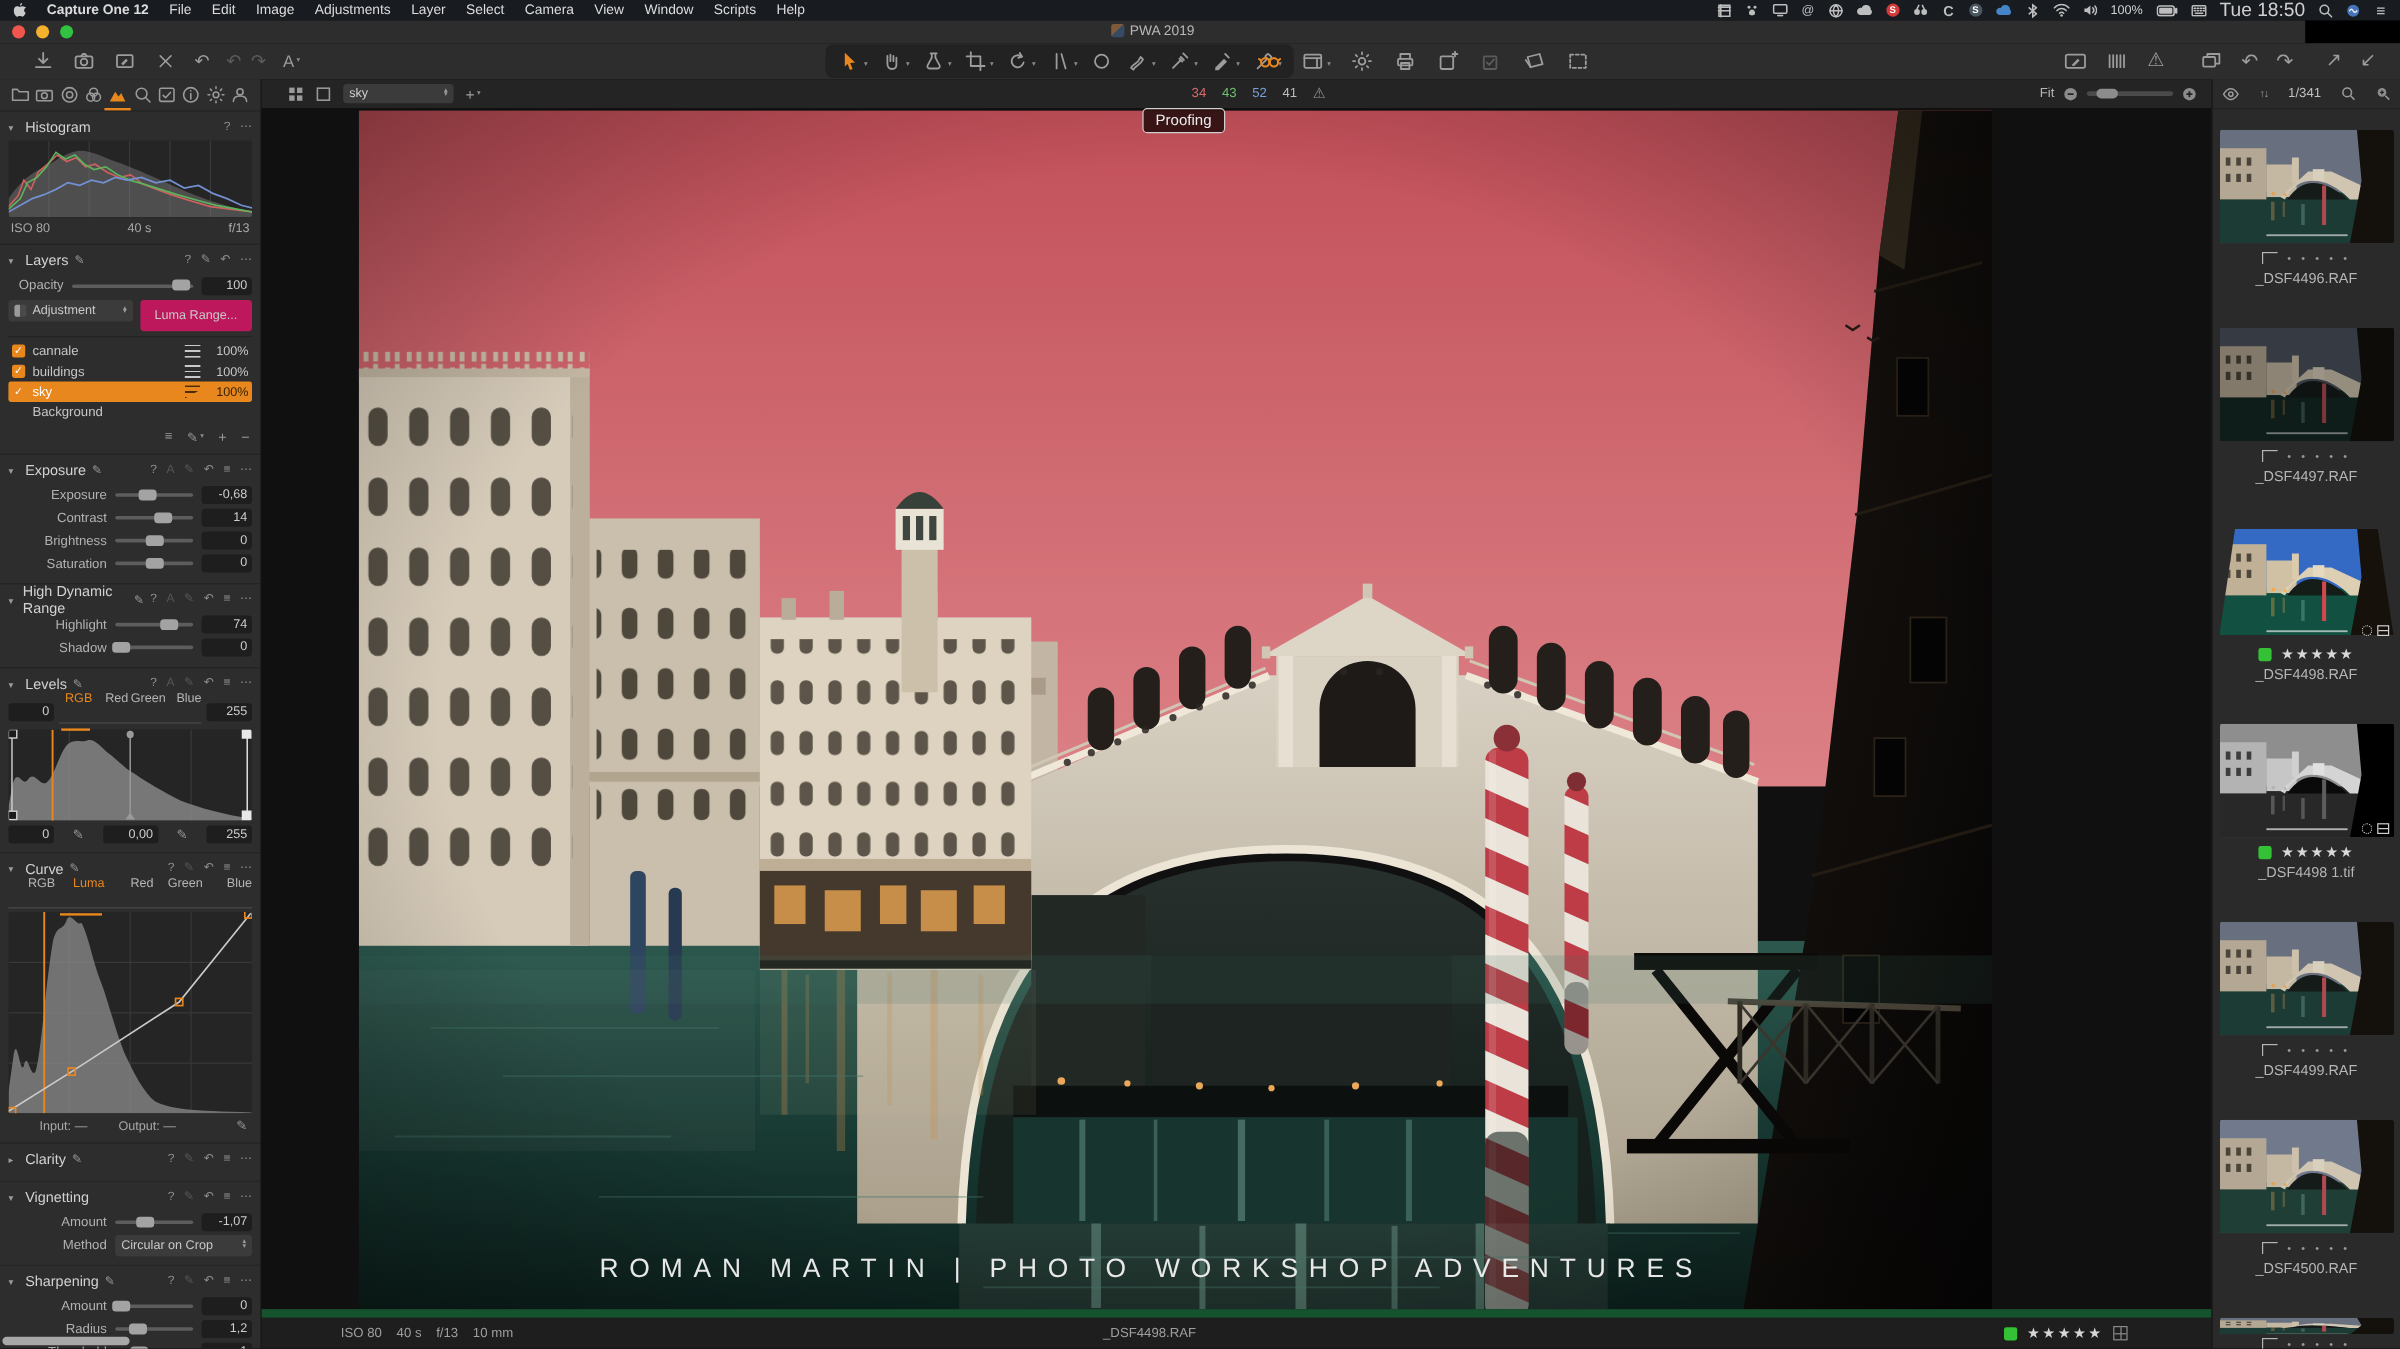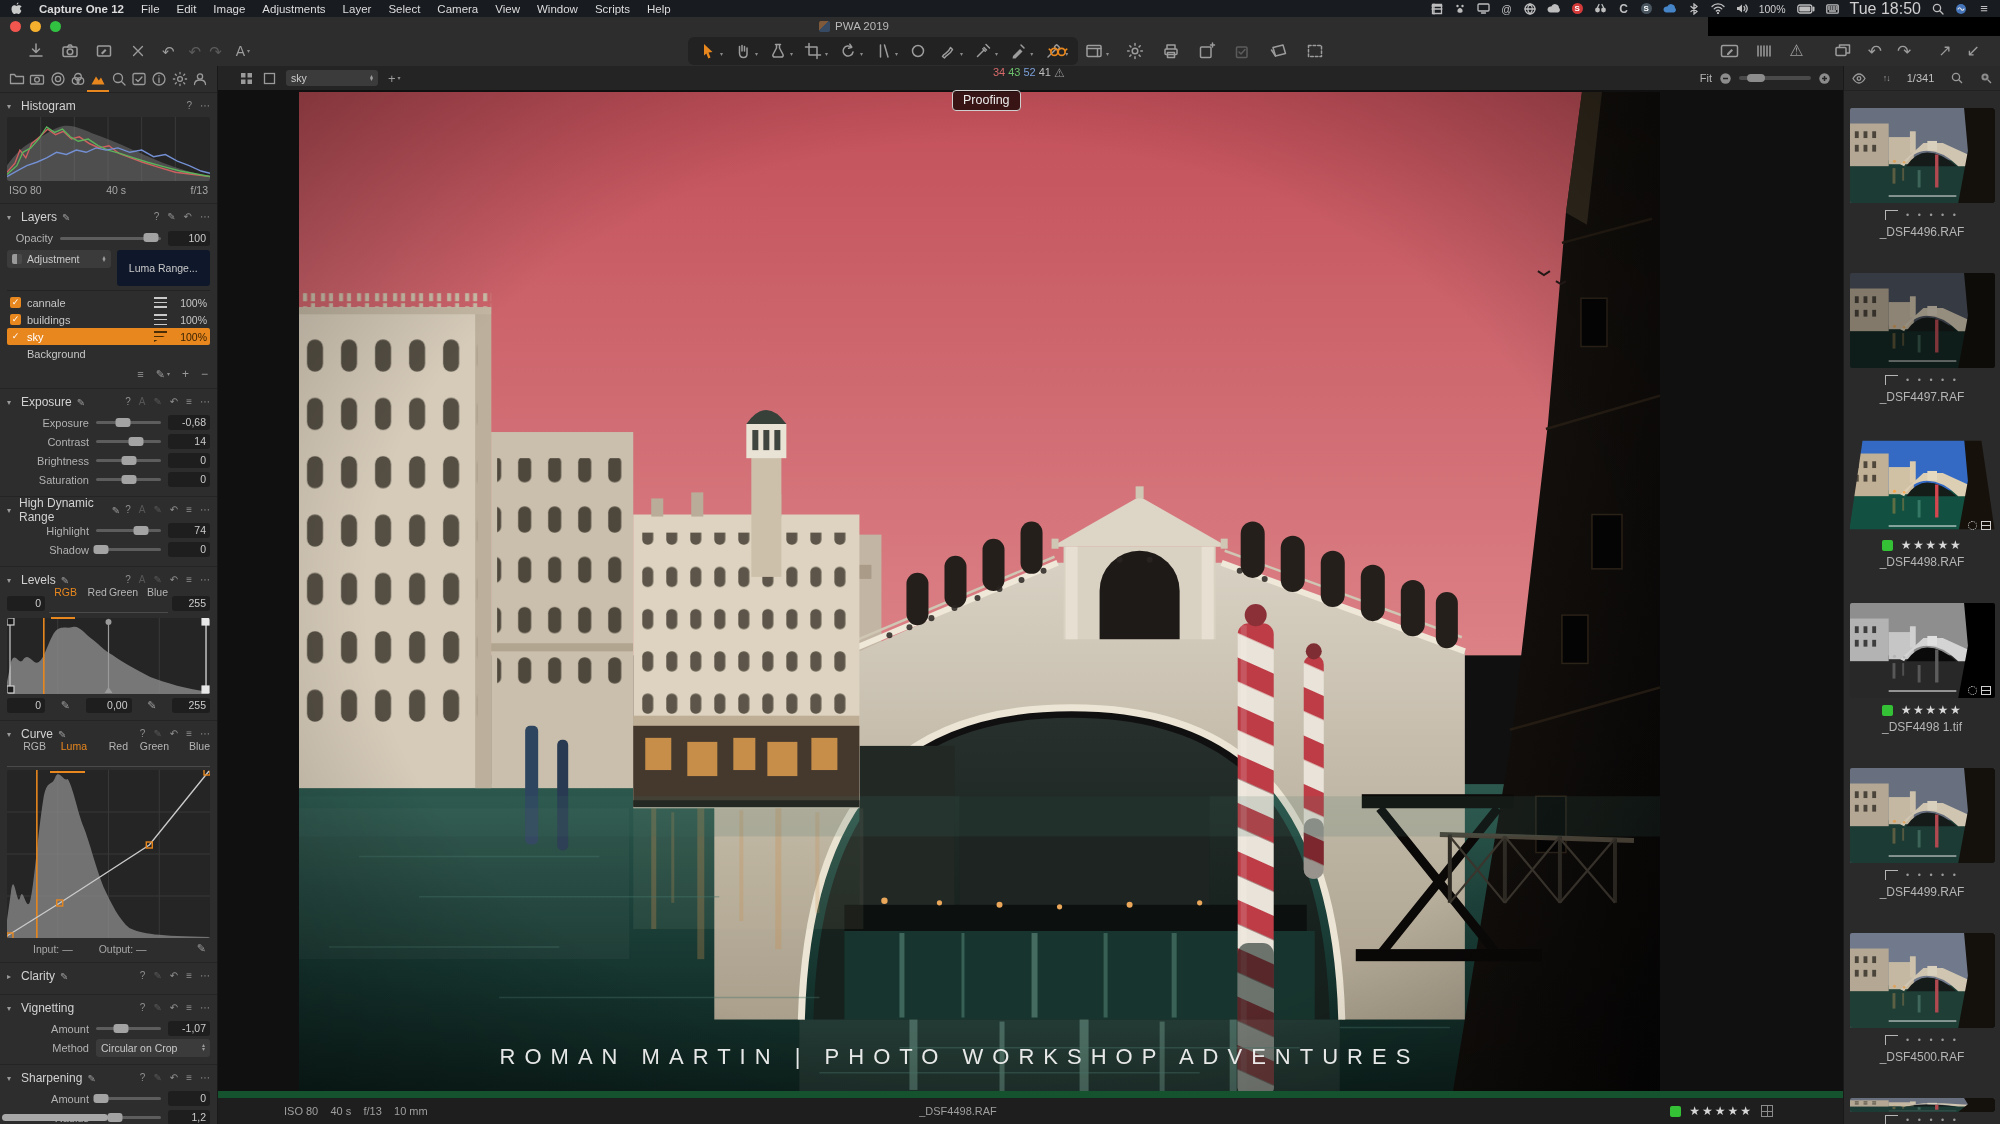--- a/index.html
+++ b/index.html
@@ -8,21 +8,21 @@
        -webkit-font-smoothing:antialiased;}
   
   .menubar{position:absolute;left:0;top:0;width:2000px;height:17px;background:#181b20;
            display:flex;align-items:center;font-size:11.5px;color:#dcdcdc;padding:0 10px;box-sizing:border-box;gap:17px;}
   .menubar .app{font-weight:bold;}
   .mbright{margin-left:auto;display:flex;align-items:center;gap:11px;font-size:10.5px;color:#cfcfcf;}
   .mi{display:inline-flex;align-items:center;justify-content:center;height:13px;min-width:12px;opacity:.9;}
   .mi svg{stroke:#cfcfcf;fill:none;stroke-width:1.3;stroke-linecap:round;}
   .micirc{width:11px;height:11px;border-radius:50%;font-size:8px;font-weight:bold;display:flex;align-items:center;justify-content:center;color:#fff;}
   
-  .titlebar{position:absolute;left:0;top:17px;width:1708px;height:19px;background:#2d2d2d;}
+  .titlebar{position:absolute;left:0;top:17px;width:1921px;height:19px;background:#2d2d2d;}
   .tlight{position:absolute;top:4px;width:11px;height:11px;border-radius:50%;}
   .wintitle{position:absolute;left:0;right:0;top:3px;text-align:center;font-size:11.5px;color:#b8b8b8;}
   .wintitle .appico{display:inline-block;width:11px;height:11px;border-radius:2px;vertical-align:-2px;margin-right:5px;
      background:linear-gradient(135deg,#7f5a3a 0 45%,#364a63 45% 100%);}
   .toolbar{position:absolute;left:0;top:36px;width:2000px;height:30px;background:#2d2d2d;border-bottom:1px solid #1d1d1d;}
   .tbgroup{position:absolute;top:0;height:30px;display:flex;align-items:center;gap:14px;}
   .tbico{display:inline-flex;align-items:center;justify-content:center;width:20px;height:20px;}
   .tbico svg{stroke:#9c9c9c;fill:none;stroke-width:1.5;stroke-linecap:round;stroke-linejoin:round;}
   .gly{font-size:15px;color:#9c9c9c;line-height:1;}
   .dim{opacity:.42;}
@@ -48,21 +48,21 @@
         text-align:right;padding:1px 4px 0 0;box-sizing:border-box;}
   
   .histbox{height:64px;background:#252525;border-radius:2px;overflow:hidden;}
   .histfoot{display:flex;justify-content:space-between;font-size:10.5px;color:#a8a8a8;padding:3px 2px 0;}
   
   .oprow{display:flex;align-items:center;height:20px;gap:7px;font-size:11px;color:#b2b2b2;}
   .oprow .slabel{width:46px;}
   .lbtnrow{display:flex;gap:6px;margin:2px 0 4px;}
   .dropbtn{flex:1;height:18px;background:#3b3b3b;border-radius:3px;display:flex;align-items:center;font-size:10.5px;color:#c9c9c9;padding:0 5px;gap:5px;box-sizing:border-box;}
   .stepper{margin-left:auto;display:flex;flex-direction:column;line-height:.55;font-size:6px;color:#9a9a9a;}
-  .pushbtn{flex:1;height:36px;background:#0f172a;border-radius:3px;display:flex;align-items:center;justify-content:center;font-size:10.5px;color:#c9c9c9;}
+  .pushbtn{flex:1;height:26px;background:#be185d;border-radius:3px;display:flex;align-items:center;justify-content:center;font-size:10.5px;color:#c9c9c9;}
   .lrows{border-top:1px solid #232323;margin-top:3px;padding-top:3px;}
   .lrow{display:flex;align-items:center;height:17px;gap:6px;font-size:11px;color:#c6c6c6;padding:0 3px;border-radius:2px;}
   .lrow.selected{background:#e8871e;color:#fff;}
   .lrow.selected .lpct{color:#3a2303;}
   .lcheck{width:11px;height:11px;background:#e8871e;border-radius:2px;color:#fff;font-size:9px;line-height:11px;text-align:center;flex:none;}
   .lrow.bg .lcheck{visibility:hidden;}
   .lmix{margin-left:auto;width:13px;height:11px;flex:none;background:repeating-linear-gradient(0deg,#c9c9c9 0 1.5px,transparent 1.5px 4.7px);}
   .lrow.selected .lmix{background:repeating-linear-gradient(0deg,#4a2d05 0 1.5px,transparent 1.5px 4.7px);}
   .lmix.ic-gradient{clip-path:polygon(0 0,100% 0,100% 35%,0 100%);}
   .lmix.ic-none{visibility:hidden;}
@@ -80,21 +80,21 @@
   .curvefoot{display:flex;align-items:center;gap:26px;font-size:10.5px;color:#a8a8a8;margin-top:4px;padding-left:26px;}
   .curvefoot .eyedrop{margin-left:auto;margin-right:4px;}
   .hscroll{position:absolute;left:2px;bottom:3px;width:106px;height:7px;background:#a8a8a8;border-radius:4px;}
   
   .viewer{position:absolute;left:218px;top:66px;right:157px;bottom:0;background:#111;}
   .vtb{position:absolute;left:0;top:0;right:0;height:24px;background:#242424;border-bottom:1px solid #191919;}
   .vtb-left{position:absolute;left:22px;top:0;height:24px;display:flex;align-items:center;gap:10px;}
   .vico{display:inline-flex;align-items:center;justify-content:center;}
   .vico svg{stroke:#9a9a9a;fill:none;stroke-width:1.3;}
   .layerdd{width:92px;height:16px;background:#3b3b3b;border-radius:3px;display:flex;align-items:center;font-size:10.5px;color:#cecece;padding:0 5px;box-sizing:border-box;}
-  .rgbread{position:absolute;left:775px;top:0;height:24px;display:flex;gap:3px;font-size:11px;}
+  .rgbread{position:absolute;left:775px;top:0;height:24px;display:flex;align-items:center;gap:13px;font-size:11px;}
   .fitzone{position:absolute;right:12px;top:0;height:24px;display:flex;align-items:center;gap:7px;font-size:11px;color:#b5b5b5;}
   .ztrack{width:72px;height:4px;background:#4a4a4a;border-radius:2px;position:relative;}
   .zthumb{position:absolute;left:8px;top:-2px;width:18px;height:8px;border-radius:4px;background:#8c8c8c;}
   .canvas{position:absolute;left:0;top:24px;right:0;bottom:26px;background:#101010;}
   .photo{position:absolute;left:64px;top:2px;width:1361px;height:1006px;padding-left:17px;}
   .photo svg{width:100%;height:100%;display:block;}
   .prooftip{position:absolute;left:734px;top:0px;background:rgba(38,12,12,.88);border:1px solid #cfcfcf;border-radius:4px;
             color:#ececec;font-size:12.5px;padding:2px 10px 3px;}
   .statusbar{position:absolute;left:0;right:0;bottom:0;height:26px;background:#1e1e1e;border-top:7px solid #14532d;
              display:flex;align-items:center;font-size:11px;color:#9f9f9f;}

